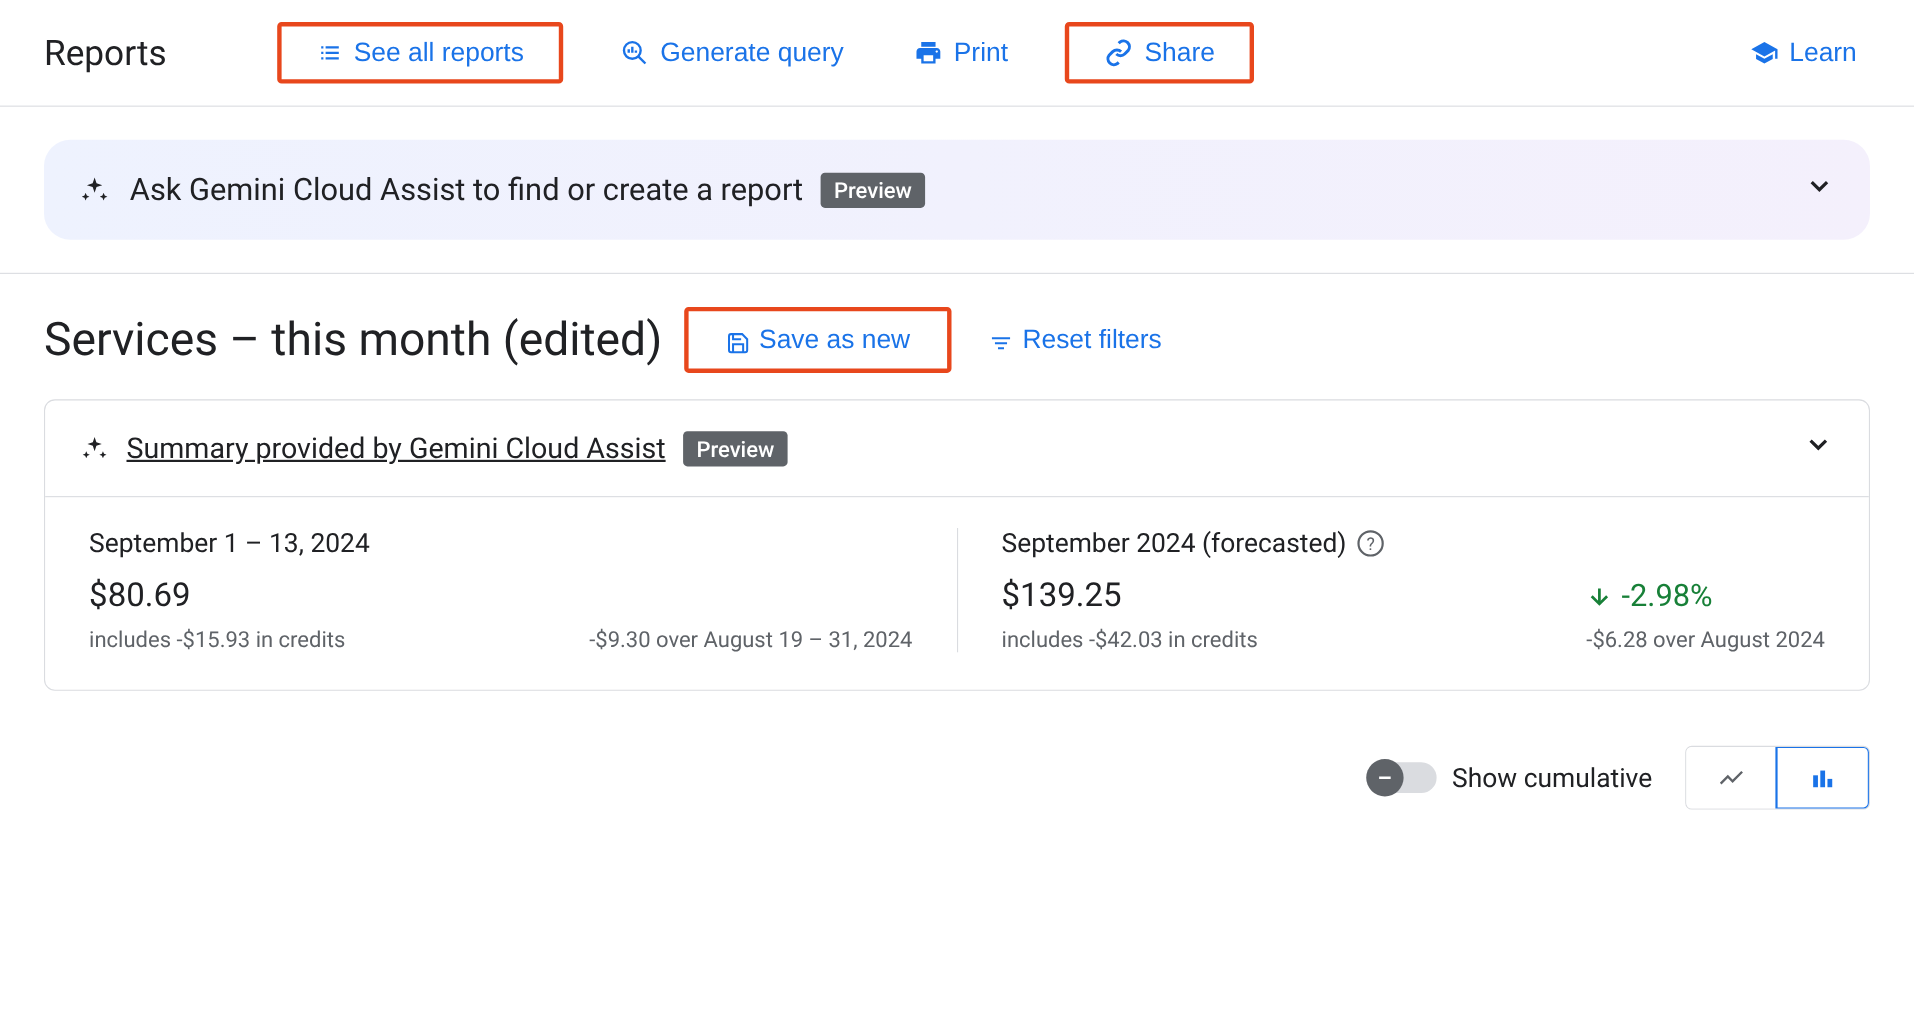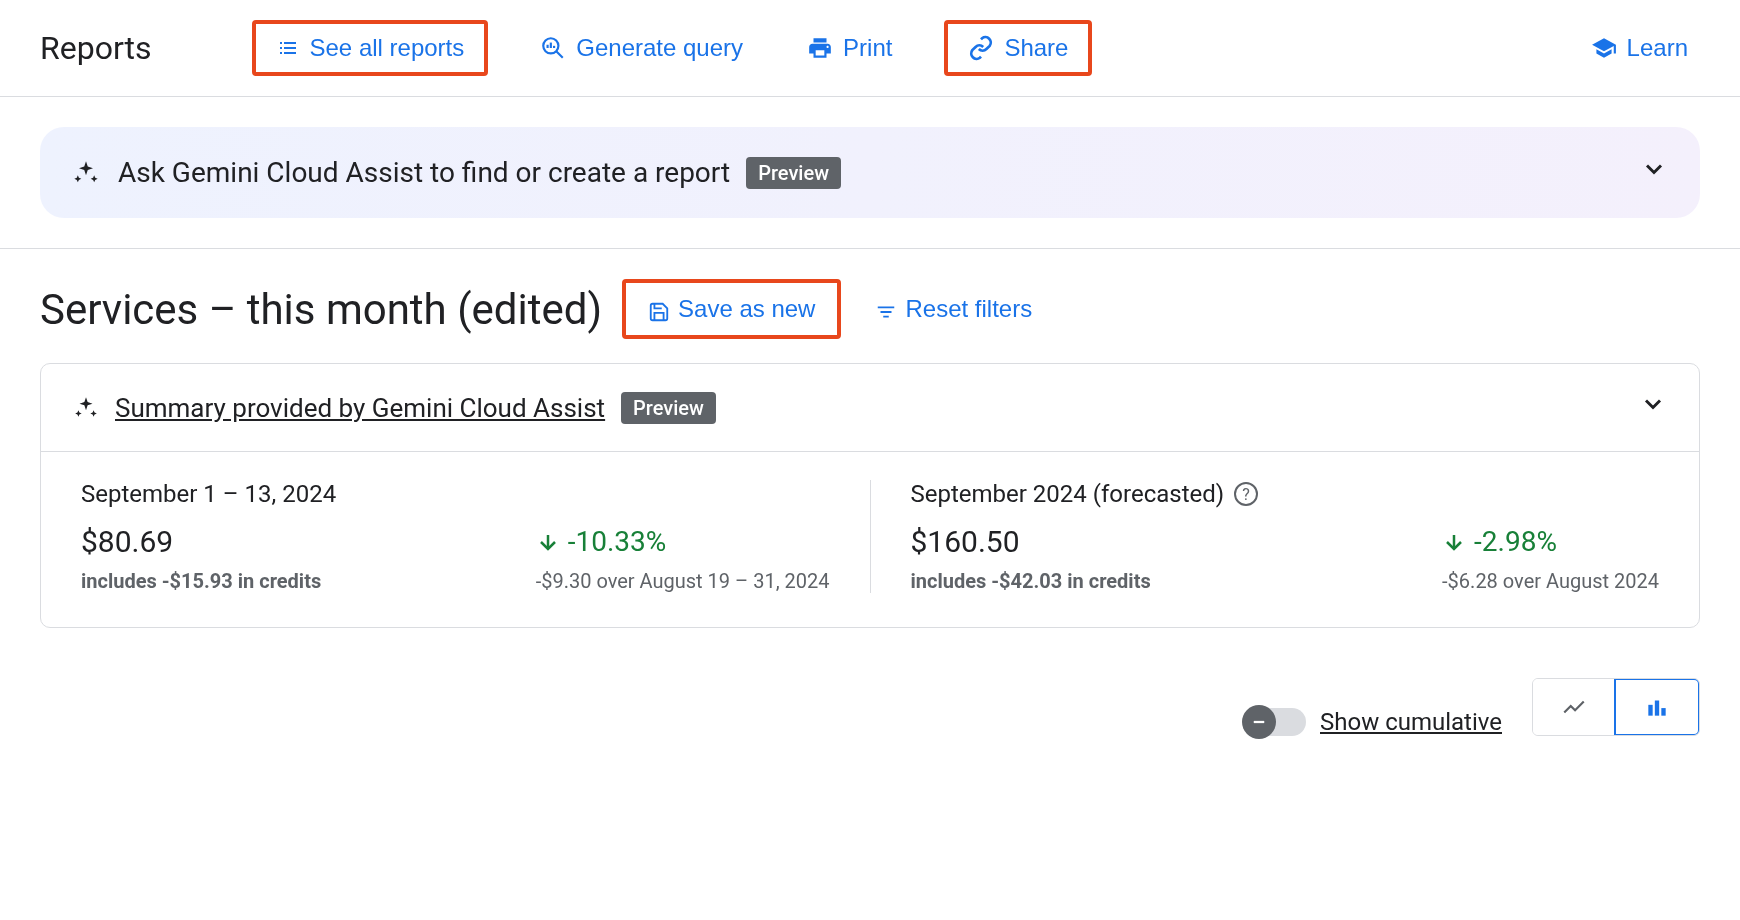--- a/index.html
+++ b/index.html
@@ -2,44 +2,44 @@
 <html><head>
 <meta charset="utf-8">
 <style>
 * { box-sizing: border-box; margin: 0; padding: 0; }
 body { font-family: 'Google Sans', Roboto, Arial, sans-serif; background: #fff; color: #202124; width: 1740px; }
 .header { display: flex; align-items: center; padding: 20px 40px; border-bottom: 1px solid #dadce0; gap: 40px; }
 .header-title { font-size: 32px; font-weight: 400; color: #202124; margin-right: 60px; }
 .header-btn { display: inline-flex; align-items: center; gap: 10px; color: #1a73e8; font-size: 24px; font-weight: 500; cursor: pointer; background: none; border: none; padding: 8px 12px; }
 .header-btn .icon { color: #1a73e8; }
 .header-spacer { flex: 1; }
-.highlight-box { border: 4px solid #e8471c; border-radius: 4px; padding: 2px 8px; }
+.highlight-box { border: 4px solid #e8471c; border-radius: 4px; padding: 2px 20px; }
 .gemini-banner { margin: 30px 40px 30px 40px; background: linear-gradient(90deg, #eef2fe 0%, #f4f0fc 100%); border-radius: 24px; padding: 28px 32px; display: flex; align-items: center; gap: 18px; }
 .gemini-text { font-size: 28px; color: #202124; flex: 1; display: flex; align-items: center; gap: 16px; }
 .preview-badge { background: #5f6368; color: #fff; font-size: 20px; padding: 4px 12px; border-radius: 4px; font-weight: 500; }
 .chevron { font-size: 28px; color: #202124; }
 .divider { border-top: 1px solid #dadce0; }
 .report-row { display: flex; align-items: center; gap: 20px; padding: 30px 40px 24px 40px; }
 .report-title { font-size: 42px; color: #202124; }
 .link-btn { display: inline-flex; align-items: flex-end; gap: 8px; color: #1a73e8; font-size: 24px; font-weight: 500; cursor: pointer; background: none; border: none; padding: 10px 14px; }
 .summary-card { margin: 0 40px 30px 40px; border: 1px solid #dadce0; border-radius: 10px; overflow: hidden; }
 .summary-header { display: flex; align-items: center; gap: 16px; padding: 26px 32px; border-bottom: 1px solid #dadce0; }
 .summary-header .summary-title { font-size: 26px; color: #202124; flex: 0 0 auto; text-decoration: underline; }
 .summary-header .spacer { flex: 1; }
 .stats-body { display: flex; padding: 28px 40px 34px 40px; }
 .stat-block { display: grid; grid-template-columns: 1fr; grid-template-rows: auto auto auto; column-gap: 24px; row-gap: 10px; }
 .stat-left { flex: 1; padding-right: 40px; border-right: 1px solid #dadce0; }
 .stat-right { flex: 1; padding-left: 40px; }
 .stat-range { font-size: 24px; color: #202124; grid-column: 1 / 3; display: flex; align-items: center; gap: 10px; margin-bottom: 6px; }
 .stat-amount { font-size: 30px; color: #202124; grid-column: 1 / 2; }
 .stat-delta { font-size: 28px; color: #188038; grid-column: 2 / 3; display: flex; align-items: center; gap: 8px; }
 .stat-note { font-size: 20px; color: #5f6368; }
-.stat-sub1 { grid-column: 1 / 2; font-weight: bold; }
+.stat-sub1 { grid-column: 1 / 2; }
 .stat-sub2 { grid-column: 2 / 3; }
-.bottom-row { display: flex; align-items: flex-end; justify-content: flex-end; gap: 30px; padding: 20px 40px 40px 40px; text-decoration: underline; }
+.bottom-row { display: flex; align-items: center; justify-content: flex-end; gap: 30px; padding: 20px 40px 40px 40px; }
 .toggle-wrap { display: flex; align-items: center; gap: 14px; }
 .toggle { width: 60px; height: 28px; background: #dadce0; border-radius: 14px; position: relative; cursor: pointer; }
 .toggle-knob { width: 34px; height: 34px; background: #5f6368; border-radius: 50%; position: absolute; left: -4px; top: -3px; display: flex; align-items: center; justify-content: center; color: #fff; }
 .toggle-label { font-size: 24px; color: #202124; }
 .chart-toggle { display: flex; border: 1px solid #dadce0; border-radius: 6px; overflow: hidden; }
 .chart-toggle button { background: #fff; border: none; padding: 14px 28px; cursor: pointer; color: #5f6368; display: flex; align-items: center; }
 .chart-toggle button.active { border: 2px solid #1a73e8; color: #1a73e8; margin: -1px; border-radius: 0 6px 6px 0; }
 .icon svg { display: block; }
 .help-icon { width: 24px; height: 24px; border: 2px solid #5f6368; border-radius: 50%; display: inline-flex; align-items: center; justify-content: center; font-size: 16px; color: #5f6368; }
 </style>
@@ -168,39 +168,30 @@
         </svg>
     </span>
   </div>
 
   <div class="stats-body">
     <div class="stat-block stat-left">
       <div class="stat-range">
         <span>September 1 – 13, 2024</span>
       </div>
       <div class="stat-amount">$80.69</div>
-      <div class="stat-delta">
-        <span class="icon">
-          <svg width="24" height="24" viewBox="0 0 24 24" fill="none" stroke="#188038" stroke-width="2.5">
-              <line x1="12" y1="5" x2="12" y2="19"></line>
-              <polyline points="19 12 12 19 5 12"></polyline>
-            </svg>
-        </span>
-        <span>-10.33%</span>
-      </div>
       <div class="stat-note stat-sub1">includes -$15.93 in credits</div>
       <div class="stat-note stat-sub2">-$9.30 over August 19 – 31, 2024</div>
     </div>
 
     <div class="stat-block stat-right">
       <div class="stat-range">
         <span>September 2024 (forecasted)</span>
         <span class="help-icon">?</span>
       </div>
-      <div class="stat-amount">$160.50</div>
+      <div class="stat-amount">$139.25</div>
       <div class="stat-delta">
         <span class="icon">
           <svg width="24" height="24" viewBox="0 0 24 24" fill="none" stroke="#188038" stroke-width="2.5">
               <line x1="12" y1="5" x2="12" y2="19"></line>
               <polyline points="19 12 12 19 5 12"></polyline>
             </svg>
         </span>
         <span>-2.98%</span>
       </div>
       <div class="stat-note stat-sub1">includes -$42.03 in credits</div>

